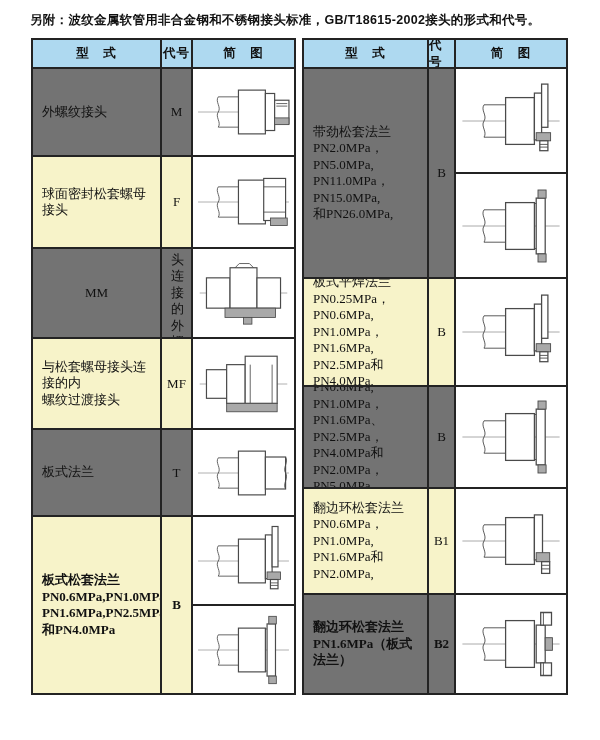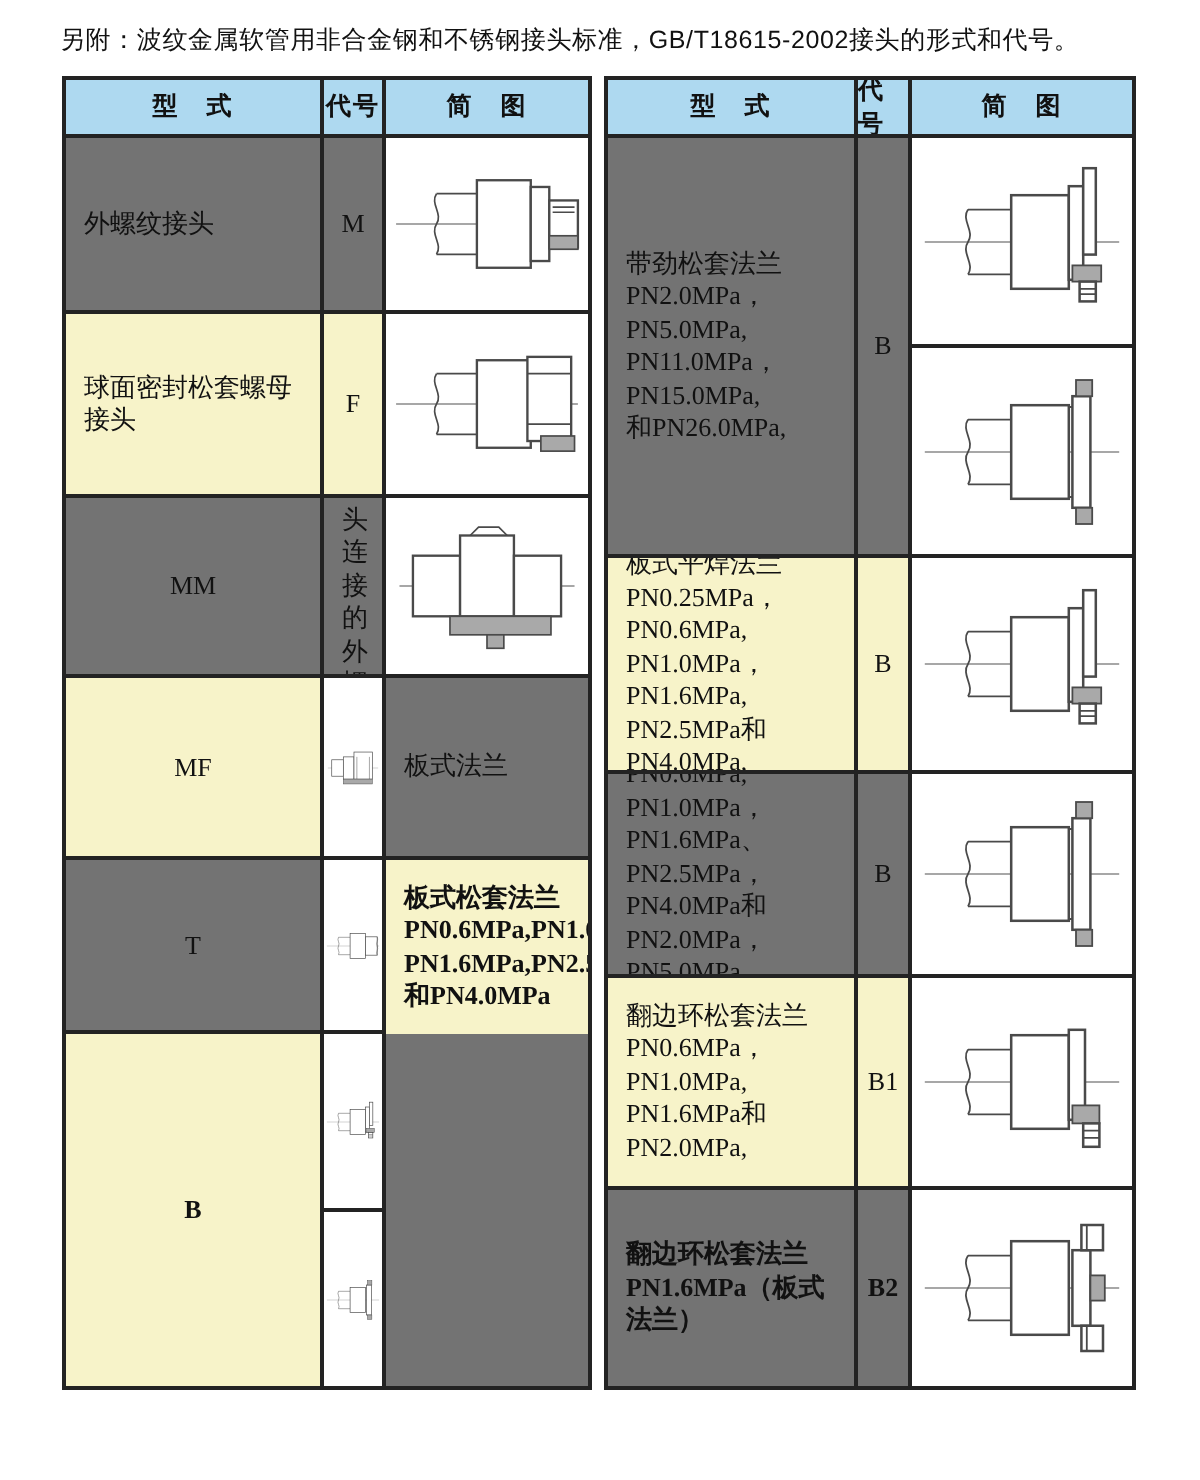--- a/index.html
+++ b/index.html
@@ -3,21 +3,21 @@
 <meta charset="utf-8">
 <style>
   :root{
     --ln:#232323;
     --blue:#aed9f0;
     --yellow:#f7f3c9;
   }
   html,body{margin:0;padding:0;background:#ffffff;}
   .page{position:relative;width:600px;height:740px;background:#ffffff;overflow:hidden;
         font-family:"Liberation Serif","DejaVu Serif",serif;color:#111;}
-  .title{position:absolute;left:30px;top:12px;width:540px;font-size:12.5px;font-weight:normal;
+  .title{position:absolute;left:30px;top:12px;width:540px;font-size:12.5px;font-weight:bold;
          letter-spacing:0.3px;font-family:"Liberation Sans","DejaVu Sans",sans-serif;}
   .tbl{position:absolute;top:38px;border:2px solid var(--ln);display:grid;background:#737373;}
   .tbl-left{left:31px;width:261px;grid-template-columns:129px 31px 1fr;
             grid-template-rows:29px 88px 92px 90px 91px 87px 176px;}
   .tbl-right{left:302px;width:262px;grid-template-columns:125px 27px 1fr;
              grid-template-rows:29px 210px 108px 102px 106px 98px;}
   .c{border-right:2px solid var(--ln);border-bottom:2px solid var(--ln);
      display:flex;align-items:center;box-sizing:border-box;overflow:hidden;}
   .c:nth-child(3n){border-right:none;}
   .no-bb{border-bottom:none;font-weight:bold;}
@@ -150,20 +150,22 @@
 
     <div class="c code">MM</div>
     <div class="c type">与松套螺母接头连接的
 外螺纹过渡接头</div>
     <div class="c dia-cell">
       <svg class="dia" width="104" height="82">
           <use href="#d-mm"></use>
         </svg>
     </div>
 
+    <div class="c type hl">与松套螺母接头连接的内
+螺纹过渡接头</div>
     <div class="c code hl">MF</div>
     <div class="c dia-cell">
       <svg class="dia" width="104" height="82">
           <use href="#d-mf"></use>
         </svg>
     </div>
 
     <div class="c type">板式法兰</div>
     <div class="c code">T</div>
     <div class="c dia-cell">

